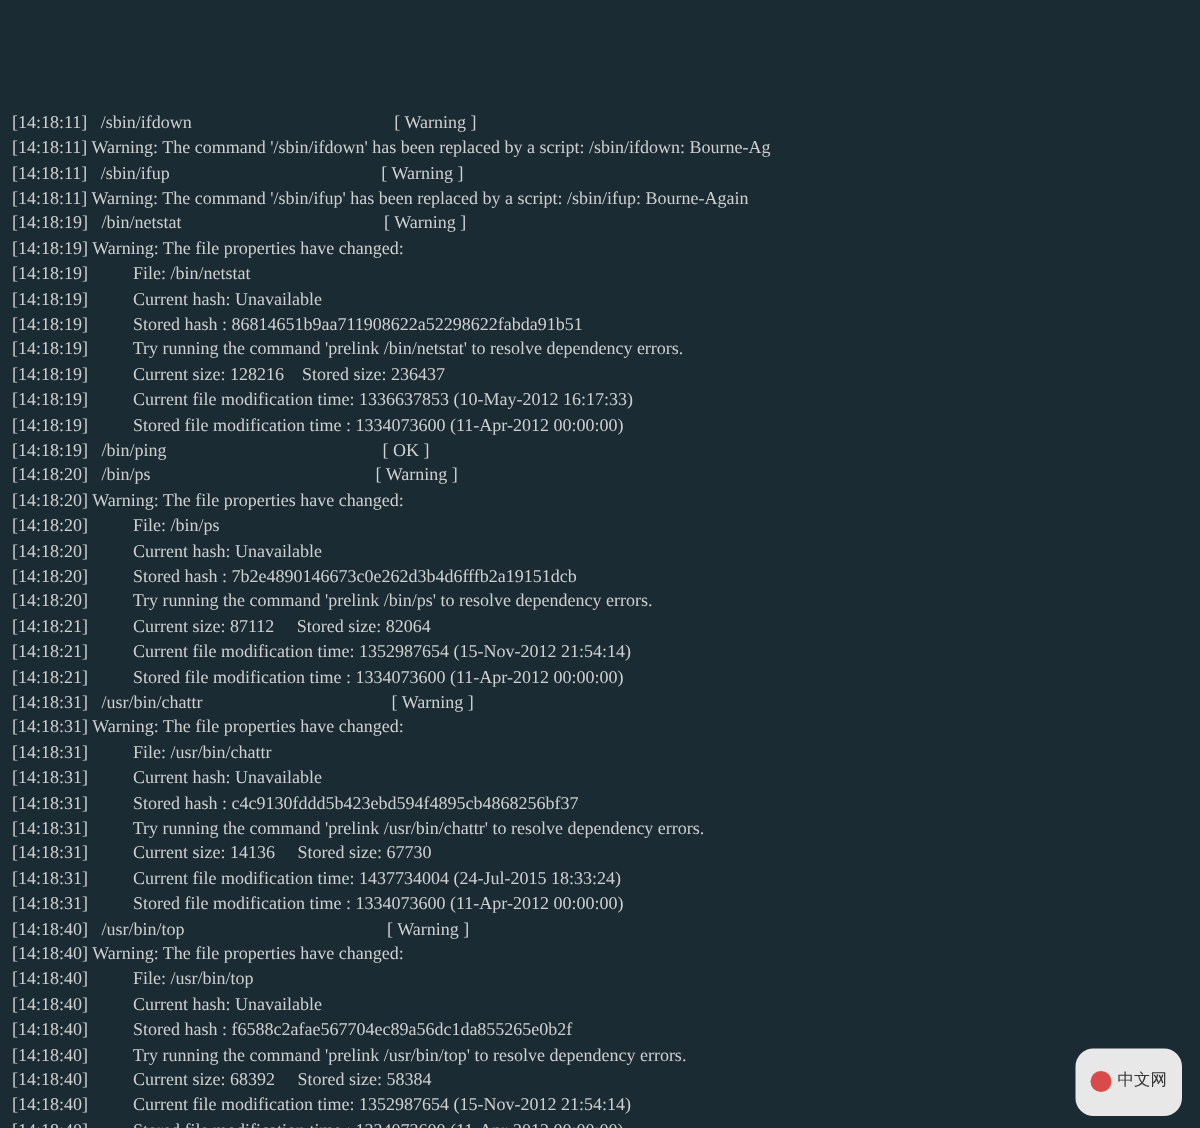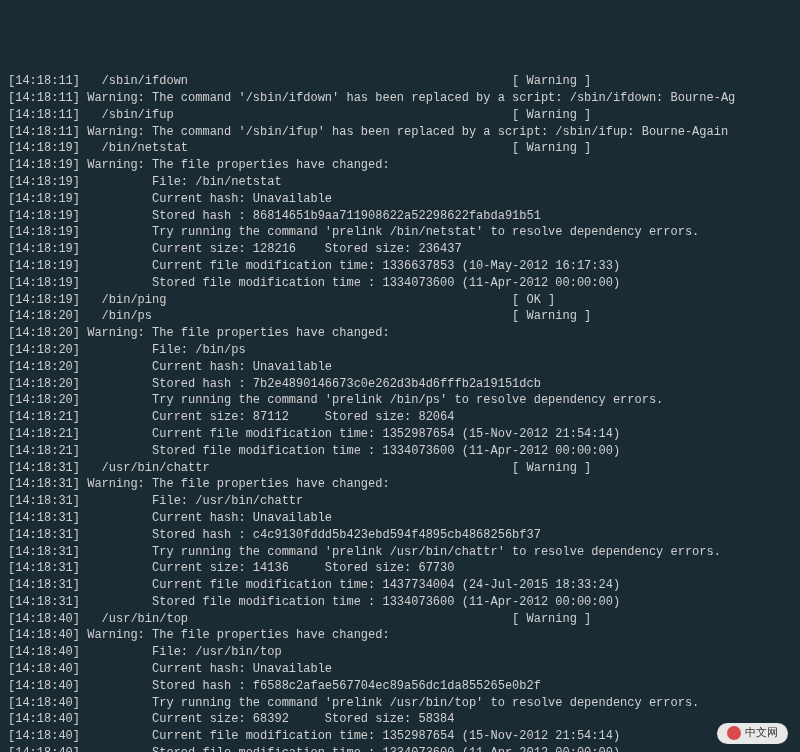--- a/index.html
+++ b/index.html
@@ -13,28 +13,29 @@
       font-family: 'Consolas', 'Monaco', 'Courier New', monospace;
       font-size: 12px;
       line-height: 1.4;
       padding: 6px 8px;
       width: 800px;
       white-space: pre;
       overflow: hidden;
     }
     .line {
       display: block;
+      font-family: Liberation Serif, serif;
     }
     .watermark {
       position: absolute;
       bottom: 8px;
       right: 12px;
       background: #e8e8e8;
       border-radius: 12px;
-      padding: 3px 10px;
+      padding: 15px 10px;
       font-size: 11px;
       color: #333;
       display: flex;
       align-items: center;
       gap: 4px;
     }
     .watermark-icon {
       width: 14px;
       height: 14px;
       background: #d94b4b;

